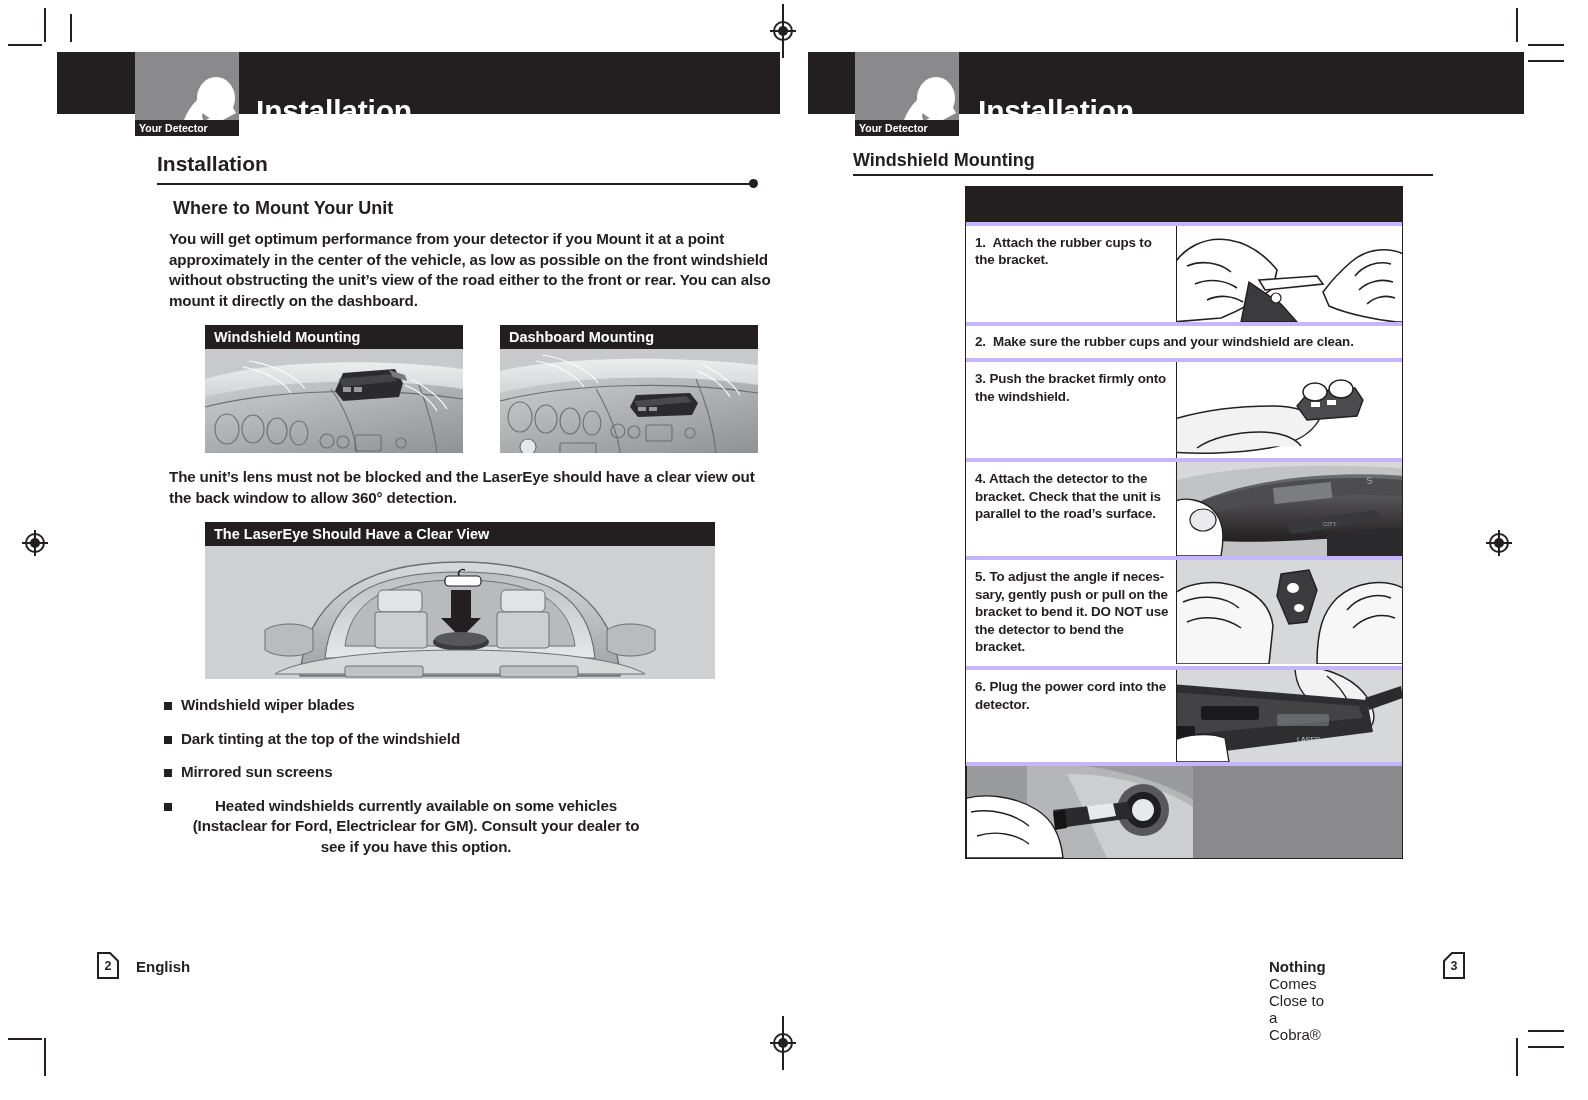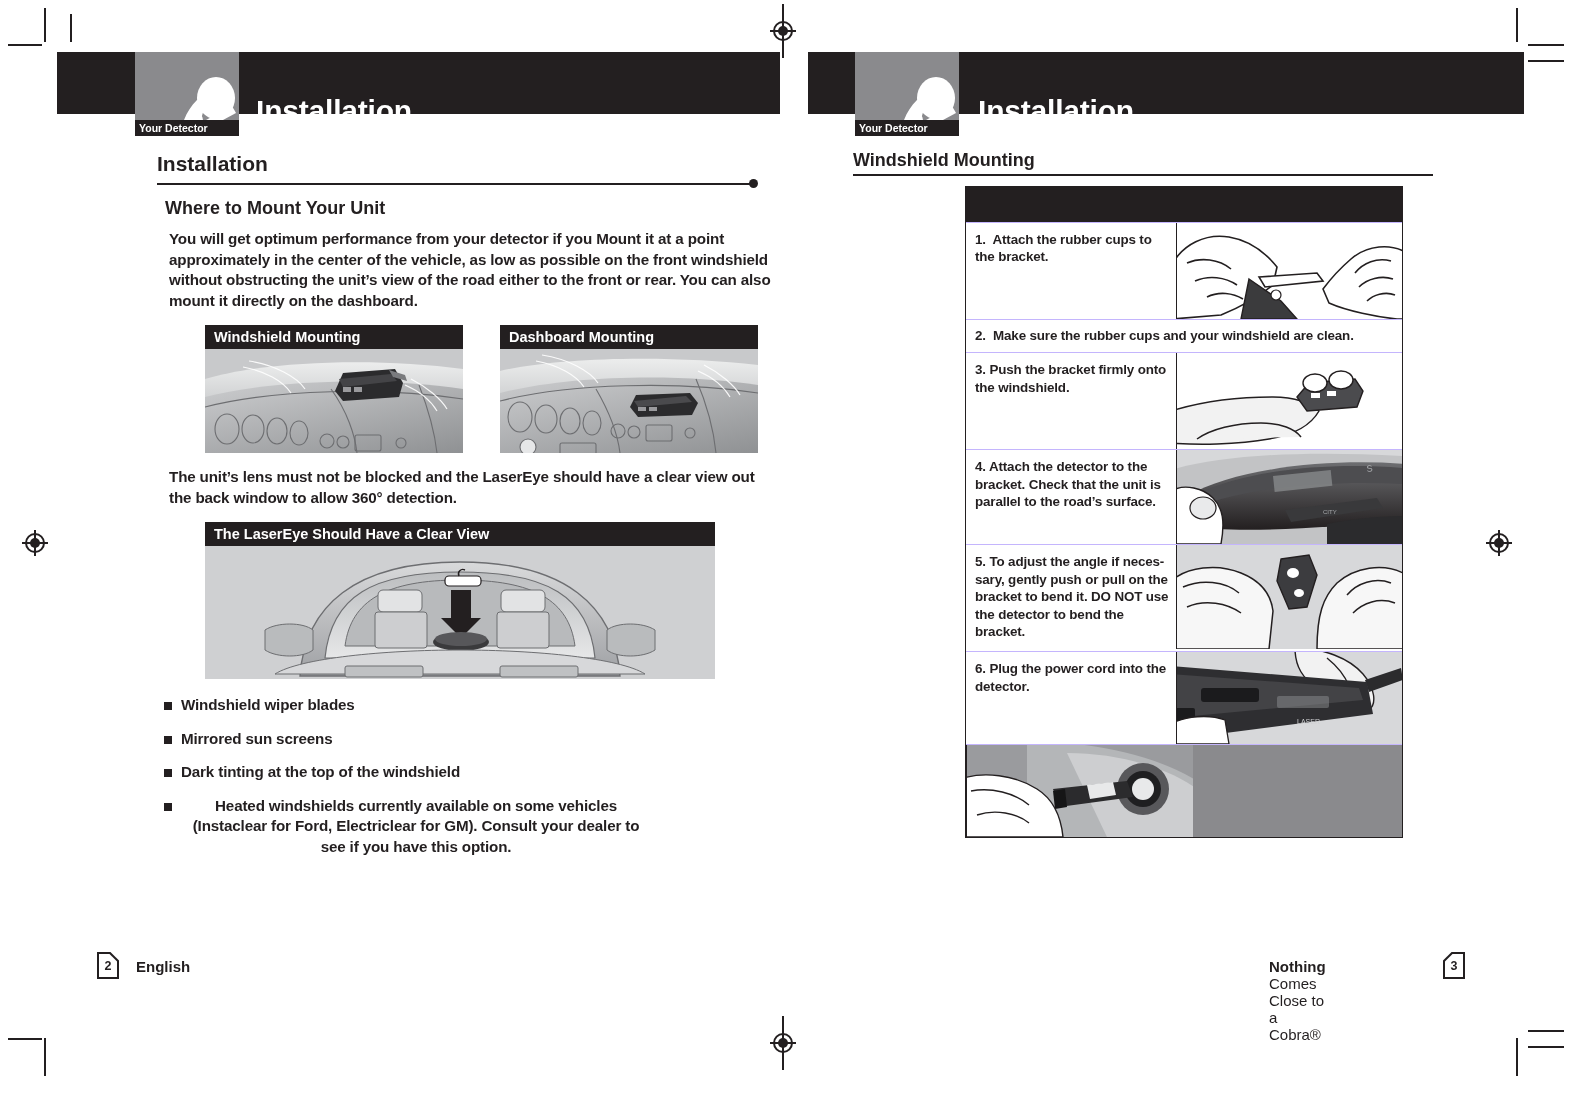--- a/index.html
+++ b/index.html
@@ -45,21 +45,21 @@
   
   .page{position:absolute;top:140px;}
   .page-left{left:157px;width:620px;}
   .page-right{left:853px;width:580px;}
 
   h1.sect{font-size:21px;font-weight:bold;margin:12px 0 0 0;line-height:24px;}
   .rule-wrap{position:relative;height:14px;margin-top:2px;}
   .rule{position:absolute;left:0;top:5px;height:1.5px;background:#231f20;}
   .rule-dot{position:absolute;top:1px;width:9px;height:9px;border-radius:50%;background:#231f20;}
 
-  h2.sub{font-size:18px;font-weight:bold;margin:6px 0 10px 8px;line-height:21px;}
+  h2.sub{font-size:18px;font-weight:bold;margin:6px 0 10px 16px;line-height:21px;}
 
   p.body{font-size:15.2px;line-height:20.5px;margin:0 0 14px 12px;
          font-weight:600;letter-spacing:-0.15px;}
   p.body b{font-weight:800;}
 
   
   .figrow{display:flex;width:553px;margin:6px 0 14px 48px;}
   .figcell{position:relative;}
   .figcap{background:#231f20;color:#fff;font-size:14.5px;font-weight:bold;
           height:24px;line-height:24px;padding-left:9px;box-sizing:border-box;}
@@ -73,21 +73,21 @@
   ul.blist li{position:relative;padding-left:24px;margin-bottom:13px;
               font-size:15.2px;line-height:20.5px;font-weight:600;letter-spacing:-0.15px;}
   ul.blist li .sq{position:absolute;left:7px;top:7px;width:8px;height:8px;background:#231f20;}
 
   
   h2.rsub{font-size:18px;font-weight:bold;margin:10px 0 0 0;line-height:21px;}
   .rrule{height:1.5px;background:#231f20;width:580px;margin-top:3px;}
 
   .steptable{margin:10px 0 0 112px;width:438px;border:1px solid #231f20;box-sizing:border-box;}
   .steptable .thead{height:35px;background:#231f20;}
-  .strow{display:flex;border-top:1px solid #c4b5fd;}
+  .strow{display:flex;border-top:4px solid #c4b5fd;}
   .strow:first-child{border-top:none;}
   .stext{width:210px;box-sizing:border-box;padding:8px 6px 10px 9px;
          font-size:13.4px;line-height:17.6px;font-weight:bold;letter-spacing:-0.15px;}
   .stext .num{display:inline;}
   .stext .strong{font-weight:900;}
   .sfull{width:100%;box-sizing:border-box;padding:7px 6px 8px 9px;
          font-size:13.4px;line-height:17.6px;font-weight:bold;letter-spacing:-0.15px;}
   .simg{flex:1;border-left:1px solid #231f20;position:relative;overflow:hidden;background:#d9dadb;}
 
   
@@ -289,22 +289,22 @@
           <path d="M70 128 C95 112 180 104 255 104 C330 104 415 112 440 128 Z" fill="#d7d8da" stroke="#6d6e71"></path>
           <rect x="140" y="120" width="78" height="11" rx="2" fill="#bfc1c3" stroke="#6d6e71"></rect>
           <rect x="295" y="120" width="78" height="11" rx="2" fill="#bfc1c3" stroke="#6d6e71"></rect>
         </svg>
       </div>
     </div>
 
 
     <ul class="blist">
       <li><span class="sq"></span><span>Windshield wiper blades</span></li>
+      <li><span class="sq"></span><span>Dark tinting at the top of the windshield</span></li>
       <li><span class="sq"></span><span>Mirrored sun screens</span></li>
-      <li><span class="sq"></span><span>Dark tinting at the top of the windshield</span></li>
       <li style="width:470px;text-align:center;"><span class="sq"></span><span>Heated windshields currently available on some vehicles (Instaclear for Ford, Electriclear for GM). Consult your dealer to see if you have this option.</span></li>
     </ul>
   </div>
 
   <div class="pagebadge" style="left:97px;top:952px;">
     <span>2</span>
     <svg style="position:absolute;right:-2px;top:-2px;" width="10" height="10" viewBox="0 0 10 10">
       <path d="M0 0 L10 10 L10 0 Z" fill="#ffffff"></path>
       <path d="M0 0 L10 10" stroke="#231f20" stroke-width="2"></path>
     </svg>

